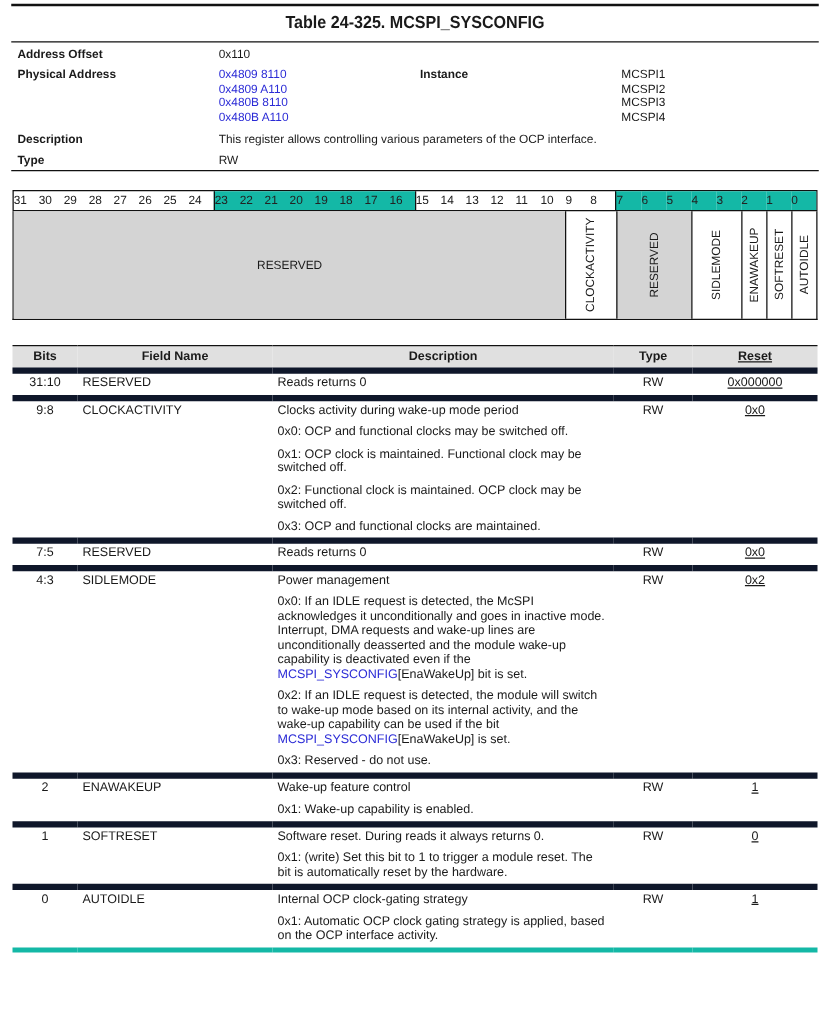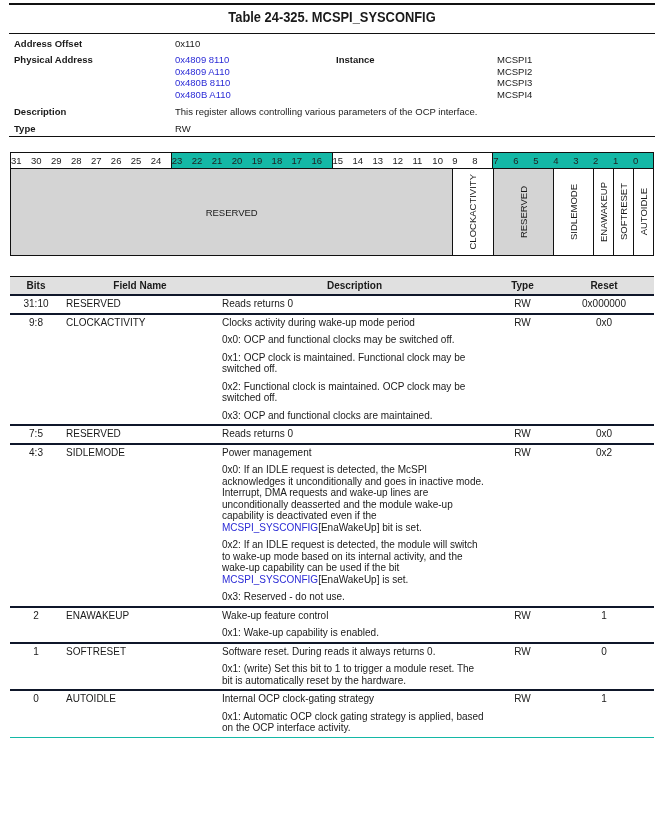--- a/index.html
+++ b/index.html
@@ -28,29 +28,29 @@
   .fieldrow { display: flex; height: 87px; border: 1px solid #111; border-top: none; box-sizing: border-box; }
   .field { position: relative; display: flex; align-items: center; justify-content: center; font-size: 9.5px; border-left: 1px solid #111; box-sizing: border-box; overflow: hidden; }
   .field:first-child { border-left: none; }
   .field.gray { background: #d4d4d4; }
   .vert { writing-mode: vertical-rl; transform: rotate(180deg); white-space: nowrap; }
 
   
   .tbl { position: absolute; left: 10px; top: 276px; width: 644px; border-collapse: collapse; font-size: 10px; }
   .tbl th { background: #e0e0e0; font-weight: bold; text-align: center; padding: 3px 4px; border-top: 1px solid #111; border-bottom: 1px solid #111; height: 11px; }
   .tbl td { vertical-align: top; padding: 2px 4px 3px 4px; line-height: 11.5px; }
-  .tbl tr.sep td { border-top: 2px solid #0f172a; }
-  .tbl tr.last td { border-bottom: 1px solid #14b8a6; margin-left: 47px; }
+  .tbl tr.sep td { border-top: 5px solid #0f172a; }
+  .tbl tr.last td { border-bottom: 4px solid #14b8a6; margin-left: 47px; }
   .c-bits { width: 44px; text-align: center; }
   th.c-bits { text-align: center; }
   .c-name { width: 148px; }
   .c-desc { width: 265px; }
   .c-type { width: 55px; text-align: center; }
   th.c-type { text-align: center; }
-  .c-reset { text-align: center; }
+  .c-reset { text-align: center; text-decoration: underline; }
   th.c-reset { text-align: center; }
   .sub td { padding-top: 3px; }
 </style>
 </head>
 <body>
 
 <div class="top-rule"></div>
 <div class="title">Table 24-325. MCSPI_SYSCONFIG</div>
 <div class="rule" style="top:33px"></div>
 

